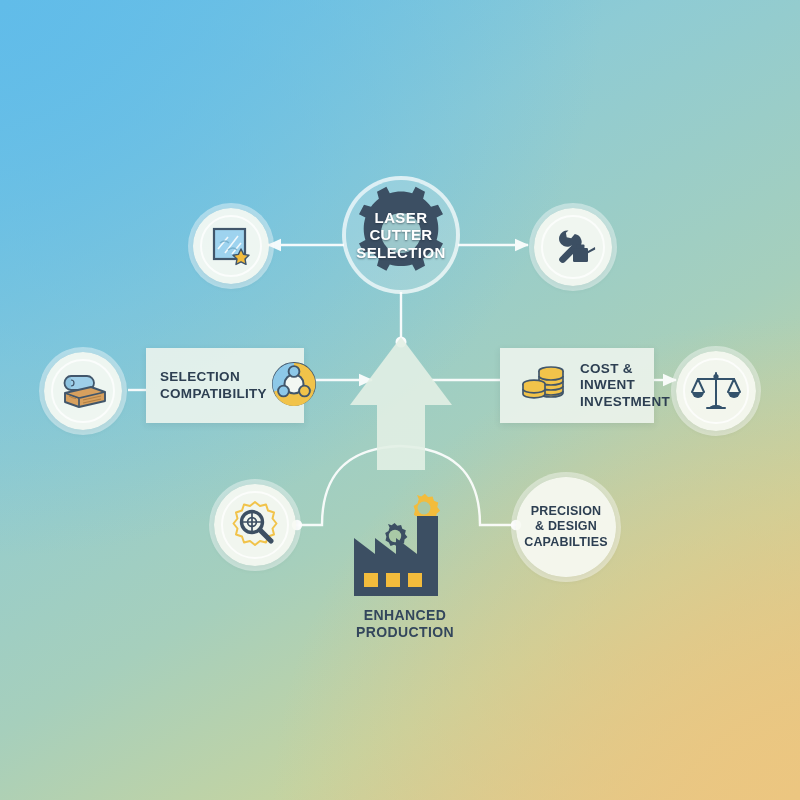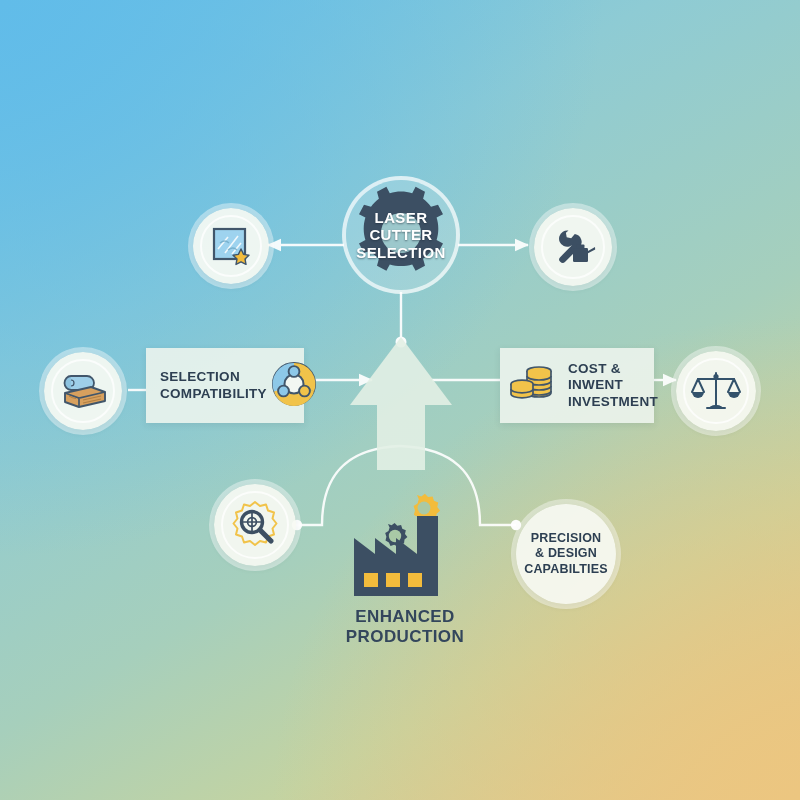--- a/index.html
+++ b/index.html
@@ -94,21 +94,21 @@
     white-space: pre-line;
   }
   
   #factory-caption {
     position: absolute;
     left: 300px; top: 607px;
     width: 210px;
     text-align: center;
     color: #33465c;
     font-weight: bold;
-    font-size: 17px;
+    font-size: 14px;
     line-height: 1.2;
     letter-spacing: 0.4px;
     white-space: pre-line;
   }
   #factory-icon { position: absolute; left: 340px; top: 478px; }
 </style>
 </head>
 <body>
 
 <div id="stage">
@@ -196,21 +196,21 @@
         <path d="M47,34.5 A21,21 0 0 1 7,34.5 L27,27 Z" fill="#f1c34a"></path>
         <path d="M7,34.5 A21,21 0 0 1 27,6 L27,27 Z" fill="#8dc8e8"></path>
         <circle cx="27" cy="27" r="9.5" fill="#f2f7f2" stroke="#41566b" stroke-width="2"></circle>
         <circle cx="27" cy="14.5" r="5.4" fill="#8dc8e8" stroke="#41566b" stroke-width="1.9"></circle>
         <circle cx="16.5" cy="34" r="5.4" fill="#8dc8e8" stroke="#41566b" stroke-width="1.9"></circle>
         <circle cx="37.5" cy="34" r="5.4" fill="#f1c34a" stroke="#41566b" stroke-width="1.9"></circle>
       </svg>
     </span>
   </div>
 
-  <div class="box" id="cost-box" style="left:500px; top:348px; width:154px; height:75px; padding:0 10px 0 8px;">
+  <div class="box" id="cost-box" style="left:500px; top:348px; width:154px; height:75px; padding:0 10px 0 20px;">
     <span>
       <svg width="52" height="50" viewBox="0 0 52 50">
         <g stroke="#41566b" stroke-width="1.7" fill="#f1c34a">
           <ellipse cx="31" cy="12" rx="12" ry="4"></ellipse>
           <path d="M19,12 v22 a12,4 0 0 0 24,0 v-22"></path>
           <path d="M19,17 a12,4 0 0 0 24,0 M19,22 a12,4 0 0 0 24,0 M19,27 a12,4 0 0 0 24,0 M19,32 a12,4 0 0 0 24,0"></path>
           <ellipse cx="14" cy="25" rx="11" ry="3.8"></ellipse>
           <path d="M3,25 v10 a11,3.8 0 0 0 22,0 v-10"></path>
           <path d="M3,30 a11,3.8 0 0 0 22,0"></path>
         </g>
@@ -245,21 +245,21 @@
       <svg width="54" height="54" viewBox="0 0 54 54">
         <path d="M27,4 l5,4 l6,-1.5 l2,6 l6,2 l-1.5,6 l4,5 l-4,5 l1.5,6 l-6,2 l-2,6 l-6,-1.5 l-5,4 l-5,-4 l-6,1.5 l-2,-6 l-6,-2 l1.5,-6 l-4,-5 l4,-5 l-1.5,-6 l6,-2 l2,-6 l6,1.5 z" fill="none" stroke="#f1c34a" stroke-width="2" stroke-linejoin="round"></path>
         <circle cx="24" cy="24" r="10.5" fill="none" stroke="#3c4f63" stroke-width="3.4"></circle>
         <path d="M24,15 L24,33 M15,24 L33,24" stroke="#3c4f63" stroke-width="1.7"></path>
         <circle cx="24" cy="24" r="4.4" fill="none" stroke="#3c4f63" stroke-width="1.7"></circle>
         <path d="M32,32 L43,43" stroke="#3c4f63" stroke-width="5.2" stroke-linecap="round"></path>
       </svg>
     </span>
   </div>
 
-  <div class="node-circle" id="precision-node" style="left:516px; top:504px; width:100px; height:100px;">
+  <div class="node-circle" id="precision-node" style="left:516px; top:477px; width:100px; height:100px;">
     <span class="circle-label">PRECISION
 &amp; DESIGN
 CAPABILTIES</span>
   </div>
 
   <span id="factory-icon">
     <svg width="122" height="122" viewBox="0 0 122 122">
       <path d="M77,17 l4.3,1.6 l3.6,-2.9 l3.2,3.4 l4.5,-0.7 l1.4,4.4 l4.2,1.8 l-0.9,4.5 l2.8,3.6 l-3.5,3 l-0.6,4.6 l-4.6,0.4 l-3.1,3.4 l-4,-2.3 l-4.4,1.4 l-1.9,-4.2 l-4.1,-2.1 l1.1,-4.5 l-1.4,-4.4 l3.9,-2.4 l1.3,-4.4 z" fill="#f3bc3c"></path>
       <circle cx="84" cy="30" r="7.4" fill="#cfd9b3" opacity="0"></circle>
       <circle cx="84" cy="30" r="6.6" fill="#b9cfae" opacity="0.0"></circle>

